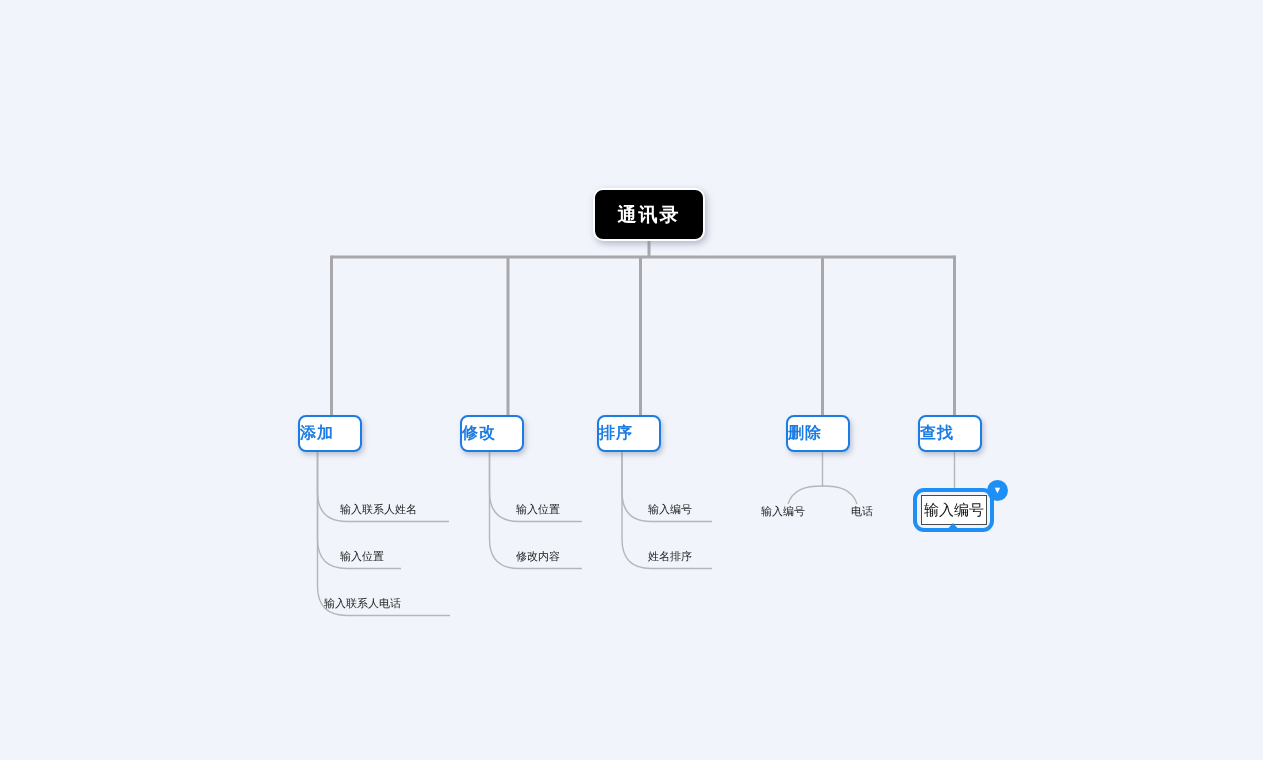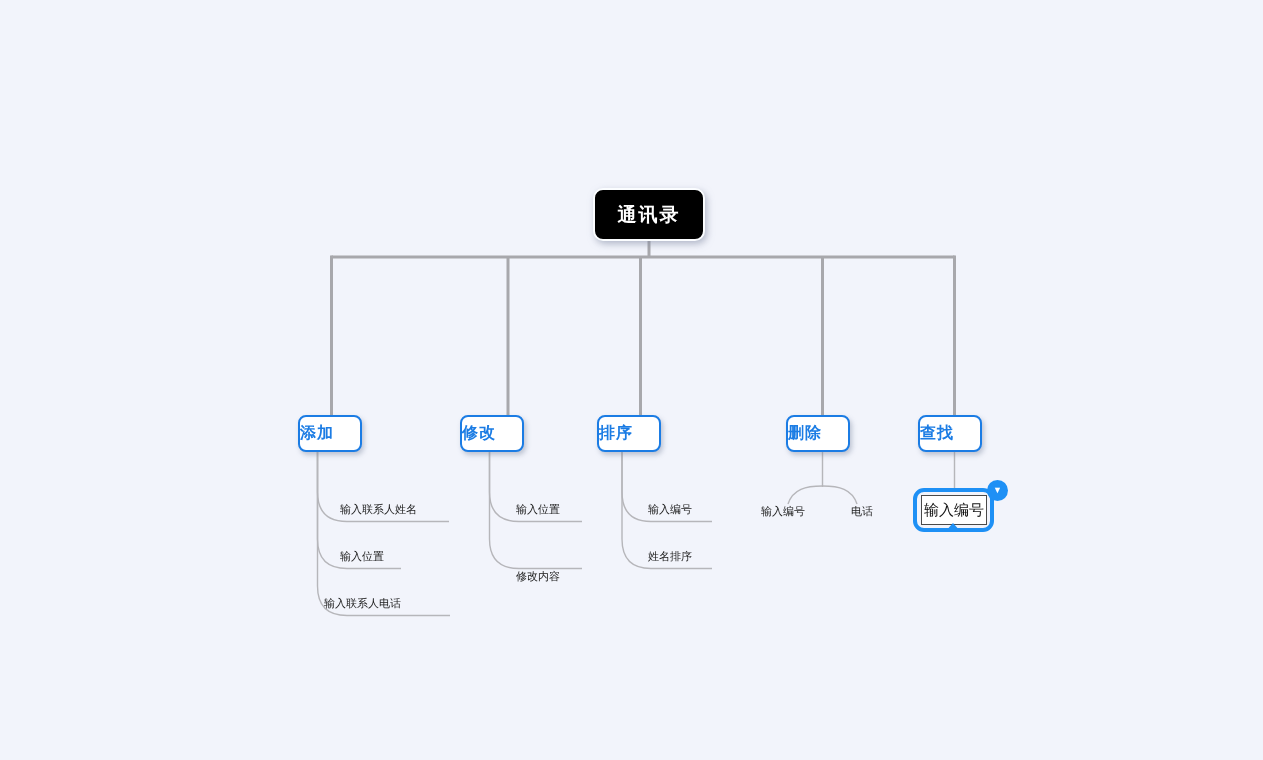--- a/index.html
+++ b/index.html
@@ -131,21 +131,21 @@
   </div>
   <div class="branch-node" style="left:918px">
     <span class="label">查找</span>
   </div>
 
   <span class="leaf-label" style="left:340px;top:501px">输入联系人姓名</span>
   <span class="leaf-label" style="left:340px;top:548px">输入位置</span>
   <span class="leaf-label" style="left:324px;top:595px">输入联系人电话</span>
 
   <span class="leaf-label" style="left:516px;top:501px">输入位置</span>
-  <span class="leaf-label" style="left:516px;top:568px">修改内容</span>
+  <span class="leaf-label" style="left:516px;top:548px">修改内容</span>
 
   <span class="leaf-label" style="left:648px;top:501px">输入编号</span>
   <span class="leaf-label" style="left:648px;top:548px">姓名排序</span>
 
   <span class="leaf-label" style="left:761px;top:503px">输入编号</span>
   <span class="leaf-label" style="left:851px;top:503px">电话</span>
 
   <div class="selection-ring"></div>
   <div class="selected-inner">
     <span class="label">输入编号</span>

